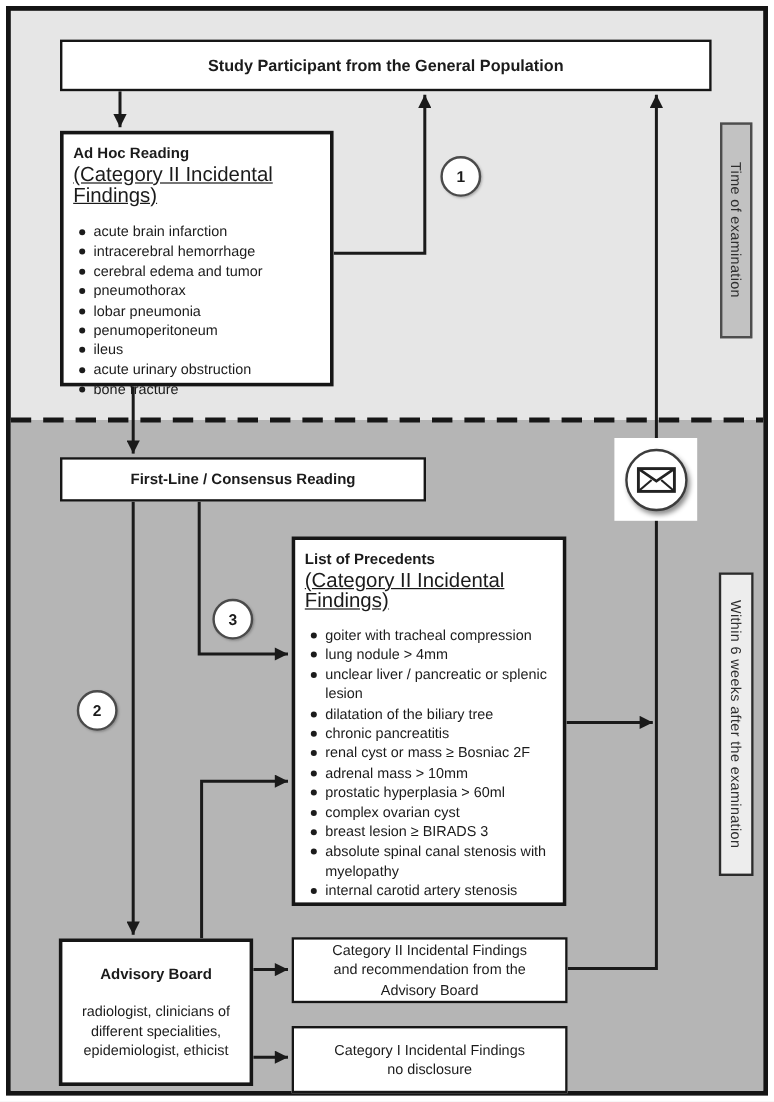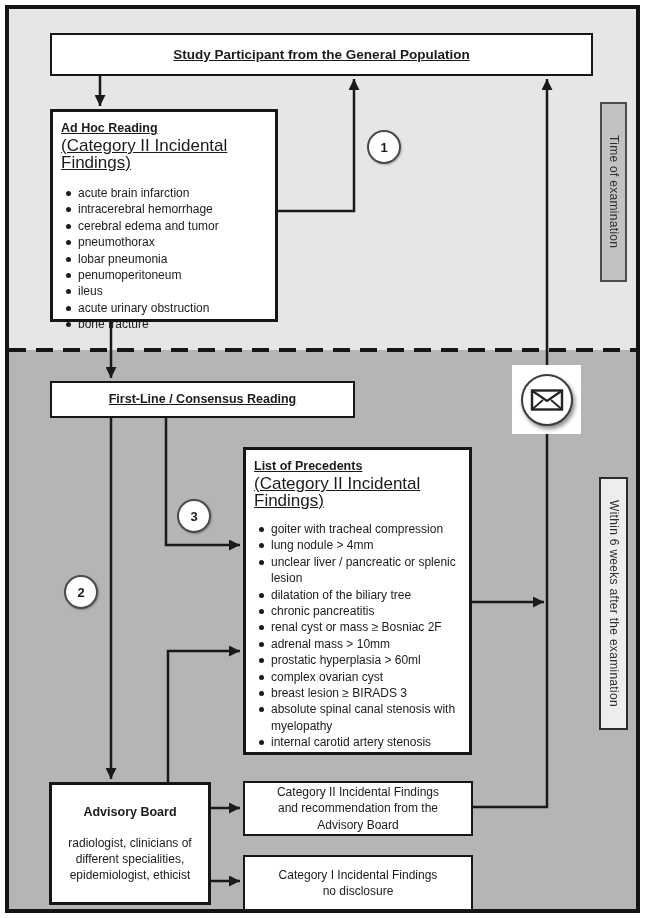--- a/index.html
+++ b/index.html
@@ -15,21 +15,21 @@
   #lower-region{
     position:absolute;left:9px;top:350px;width:627px;height:559px;background:#b5b5b5;
   }
   svg.overlay{position:absolute;left:0;top:0;z-index:1;}
   .box{
     position:absolute;background:#ffffff;border:2px solid #161616;
     box-sizing:border-box;z-index:2;
   }
   .box.thick{border-width:3px;}
   .centered{display:flex;flex-direction:column;align-items:center;justify-content:center;text-align:center;}
-  .b-title{font-weight:bold;font-size:12.5px;line-height:17px;text-decoration:underline;}
+  .b-title{font-weight:bold;font-size:12.5px;line-height:17px;}
   .b-sub{font-size:17px;line-height:17px;text-decoration:underline;}
   #participant-box{left:50px;top:33px;width:543px;height:43px;}
   #participant-box .b-title{font-size:13.5px;}
   #adhoc-box{left:50px;top:109px;width:228px;height:213px;padding:8px 6px 6px 8px;}
   #firstline-box{left:50px;top:381px;width:305px;height:37px;}
   #precedents-box{left:243px;top:447px;width:229px;height:308px;padding:8px 6px 16px 8px;}
   #advisory-box{left:49px;top:782px;width:162px;height:123px;}
   #cat2-box{left:243px;top:781px;width:230px;height:55px;}
   #cat1-box{left:243px;top:855px;width:230px;height:56px;}
   .line12{font-size:12px;line-height:16.5px;}

